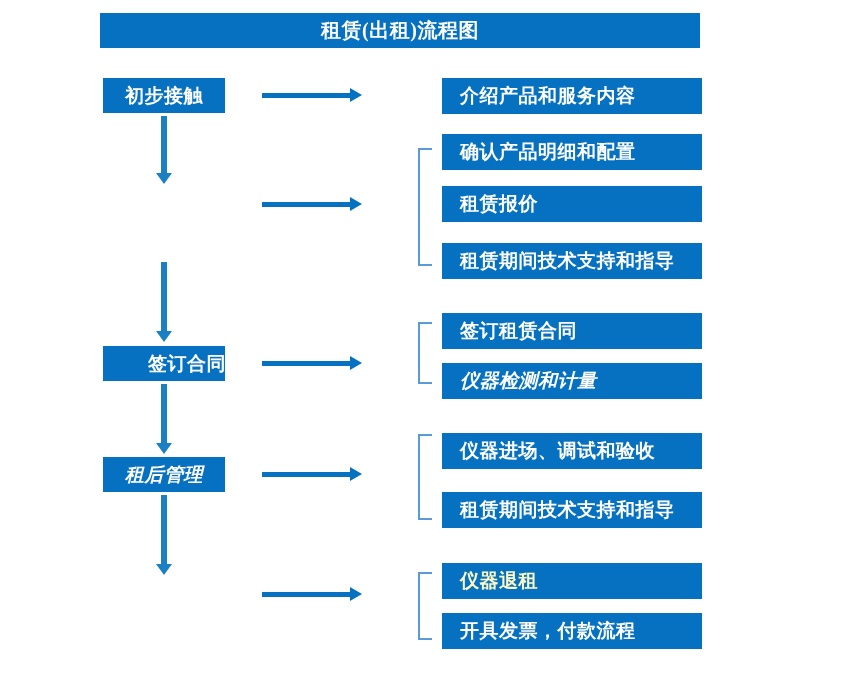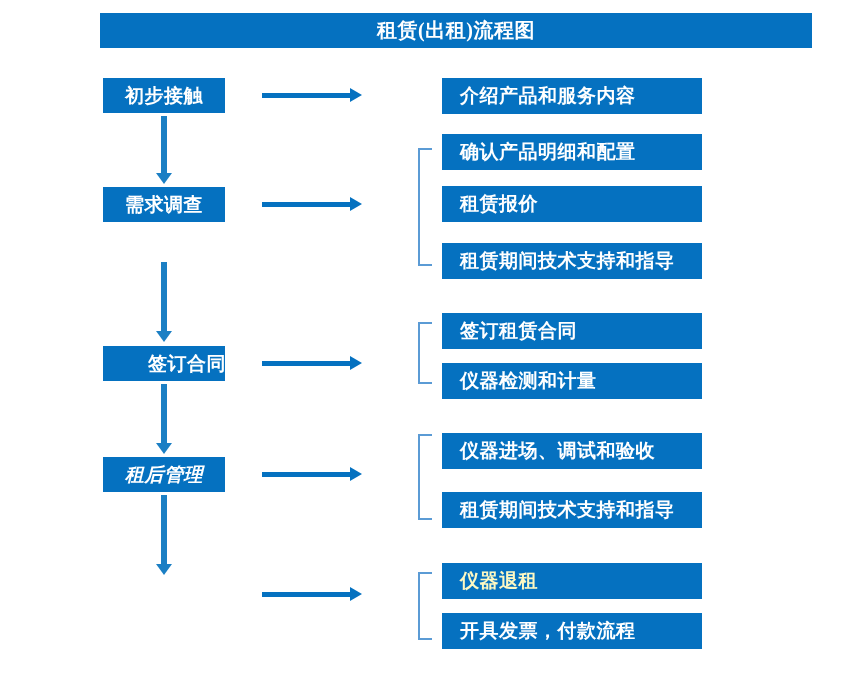--- a/index.html
+++ b/index.html
@@ -14,21 +14,21 @@
     position:absolute;
     background:var(--accent,#0571c0);
     color:#ffffff;
     display:flex;align-items:center;
     box-sizing:border-box;
     font-weight:700;
     letter-spacing:0.5px;
     white-space:nowrap;
   }
   .title-bar{
-    left:100px;top:13px;width:712px;height:35px;
+    left:100px;top:13px;width:600px;height:35px;
     justify-content:center;
     font-size:20px;
   }
   .stage-box{
     width:122px;height:35px;left:103px;
     justify-content:center;
     font-size:19px;
   }
   .detail-box{
     left:442px;width:260px;height:36px;
@@ -75,21 +75,20 @@
 </style>
 </head>
 <body style="background: rgb(255, 255, 255);">
 
 <div id="canvas">
 
   <div class="box title-bar" style="background: rgb(5, 113, 192); color: rgb(255, 255, 255);">租赁(出租)流程图</div>
 
   <div class="box stage-box" style="top: 78px; background: rgb(5, 113, 192); color: rgb(255, 255, 255);">初步接触</div>
 
-  <div class="box stage-box" style="top: 187px; background: rgb(5, 113, 192); color: rgb(255, 255, 255);">需求调查</div>
 
   <div class="box stage-box" style="top: 346px; background: rgb(5, 113, 192); color: rgb(255, 255, 255); padding-left: 46px;">签订合同</div>
 
   <div class="box stage-box" style="top: 457px; background: rgb(5, 113, 192); color: rgb(255, 255, 255); font-style: italic;">租后管理</div>
 
 
   <div class="v-arrow" style="left:156px;top:116px;height:68px;">
     <span class="shaft" style="background: rgb(27, 127, 196);"></span>
     <span class="head" style="border-top-color: rgb(27, 127, 196);"></span>
   </div>
@@ -145,21 +144,21 @@
   <div class="box detail-box" style="top: 78px; background: rgb(5, 113, 192); color: rgb(255, 255, 255);">介绍产品和服务内容</div>
 
   <div class="box detail-box" style="top: 134px; background: rgb(5, 113, 192); color: rgb(255, 255, 255);">确认产品明细和配置</div>
 
   <div class="box detail-box" style="top: 186px; background: rgb(5, 113, 192); color: rgb(255, 255, 255);">租赁报价</div>
 
   <div class="box detail-box" style="top: 243px; background: rgb(5, 113, 192); color: rgb(255, 255, 255);">租赁期间技术支持和指导</div>
 
   <div class="box detail-box" style="top: 313px; background: rgb(5, 113, 192); color: rgb(255, 255, 255);">签订租赁合同</div>
 
-  <div class="box detail-box" style="top: 363px; background: rgb(5, 113, 192); color: rgb(255, 255, 255);">仪器检测和计量</div>
+  <div class="box detail-box" style="top: 363px; background: rgb(5, 113, 192); color: rgb(255, 255, 255); font-style: italic;">仪器检测和计量</div>
 
   <div class="box detail-box" style="top: 423px; background: rgb(5, 113, 192); color: rgb(255, 255, 255); margin-top: 10px;">仪器进场、调试和验收</div>
 
   <div class="box detail-box" style="top: 492px; background: rgb(5, 113, 192); color: rgb(255, 255, 255);">租赁期间技术支持和指导</div>
 
   <div class="box detail-box" style="top: 563px; background: rgb(5, 113, 192); color: #fef9c3;">仪器退租</div>
 
   <div class="box detail-box" style="top: 613px; background: rgb(5, 113, 192); color: rgb(255, 255, 255);">开具发票，付款流程</div>
 
 </div>

